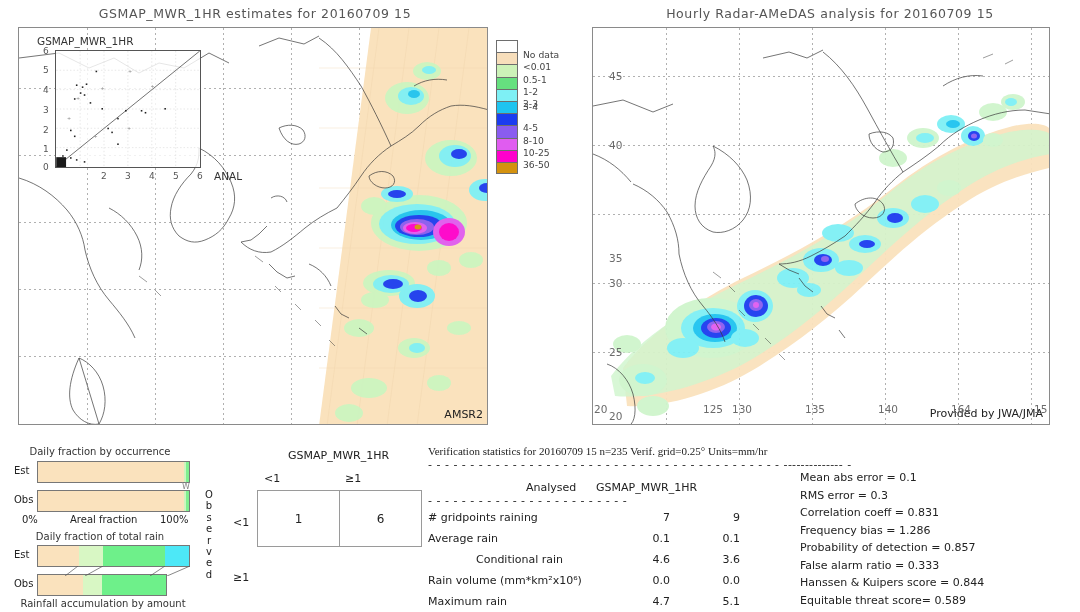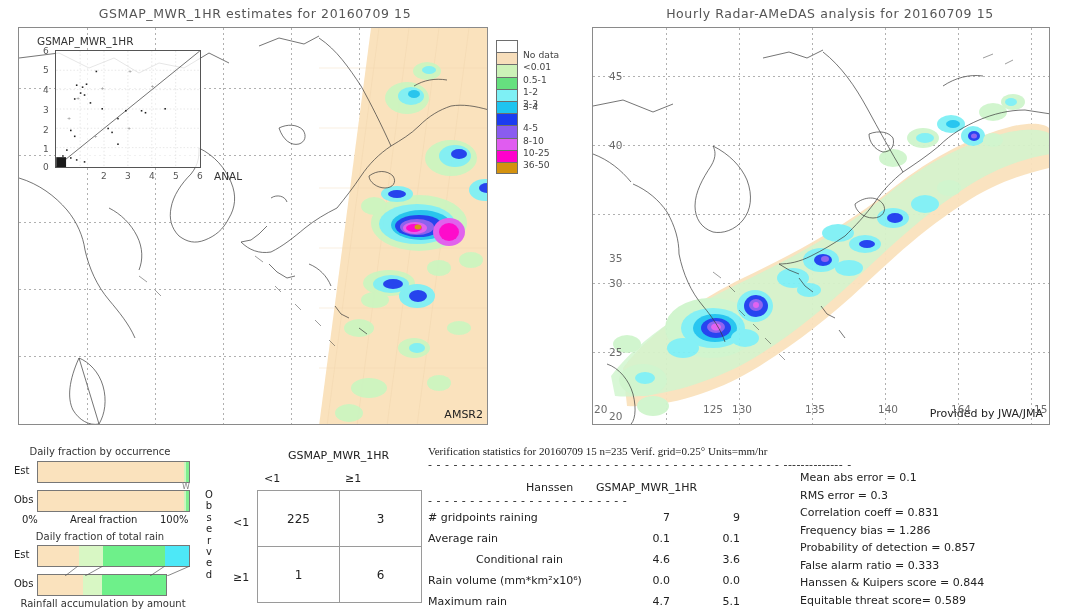--- a/index.html
+++ b/index.html
@@ -474,36 +474,32 @@
     <div>s</div>
     <div>e</div>
     <div>r</div>
     <div>v</div>
     <div>e</div>
     <div>d</div>
   </div>
 <table class="ct" style="left:257px; top:490px;">
   <tbody>
     <tr>
-      <td>225</td>
-      <td>3</td>
-    </tr>
-    <tr>
       <td>1</td>
       <td>6</td>
     </tr>
   </tbody>
 </table>
 
 <div class="stat" style="left:428px; top:445px;font-family:Liberation Serif, serif;">Verification statistics for 20160709 15  n=235  Verif. grid=0.25°  Units=mm/hr</div>
 <div class="dash" style="left:428px; top:458px; width:560px;">
   - - - - - - - - - - - - - - - - - - - - - - - - - - - - - - - - - - - - - - - - - - - - - - - - -
 </div>
 
-<div class="stat" style="left:526px; top:481px;">Hanssen</div>
+<div class="stat" style="left:526px; top:481px;">Analysed</div>
 <div class="stat" style="left:596px; top:481px;">GSMAP_MWR_1HR</div>
 <div class="dash" style="left:428px; top:494px; width:278px;">
   - - - - - - - - - - - - - - - - - - - - - - - -
 </div>
 
 <div id="stat-rows">
     <div class="stat" style="left:428px; top:511px;"># gridpoints raining</div>
     <div class="num" style="left:630px; top:511px; width:40px;">7</div>
     <div class="num" style="left:700px; top:511px; width:40px;">9</div>
     <div class="stat" style="left:428px; top:532px;">Average rain</div>

